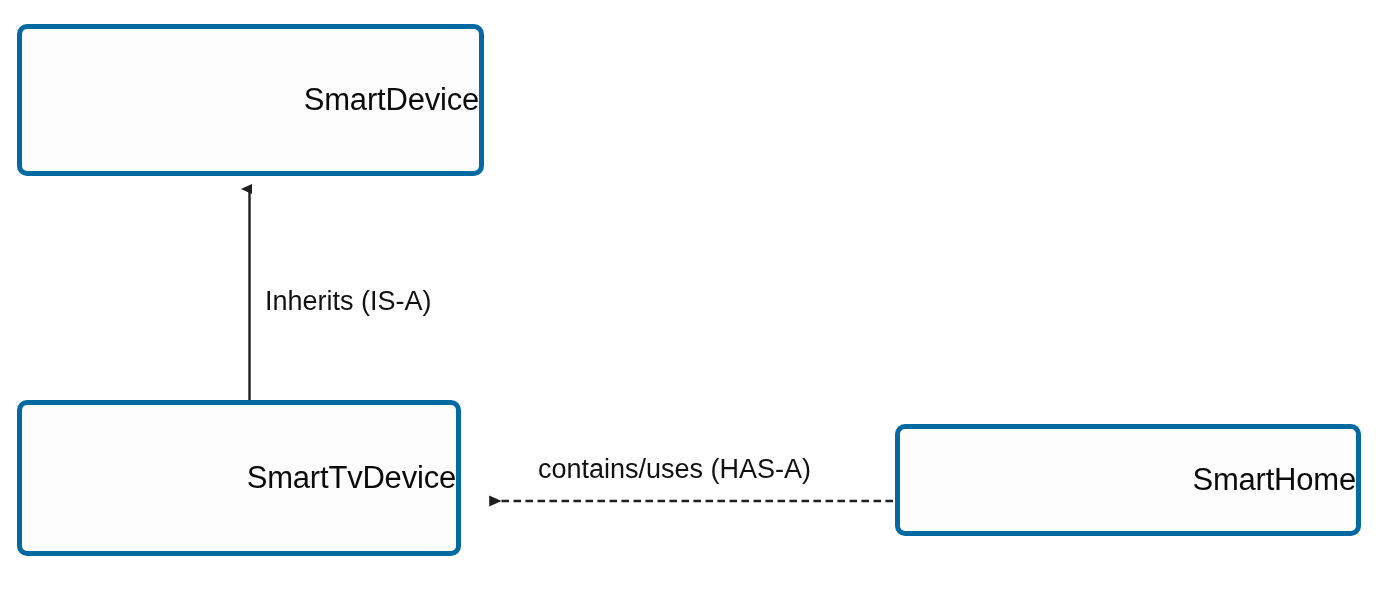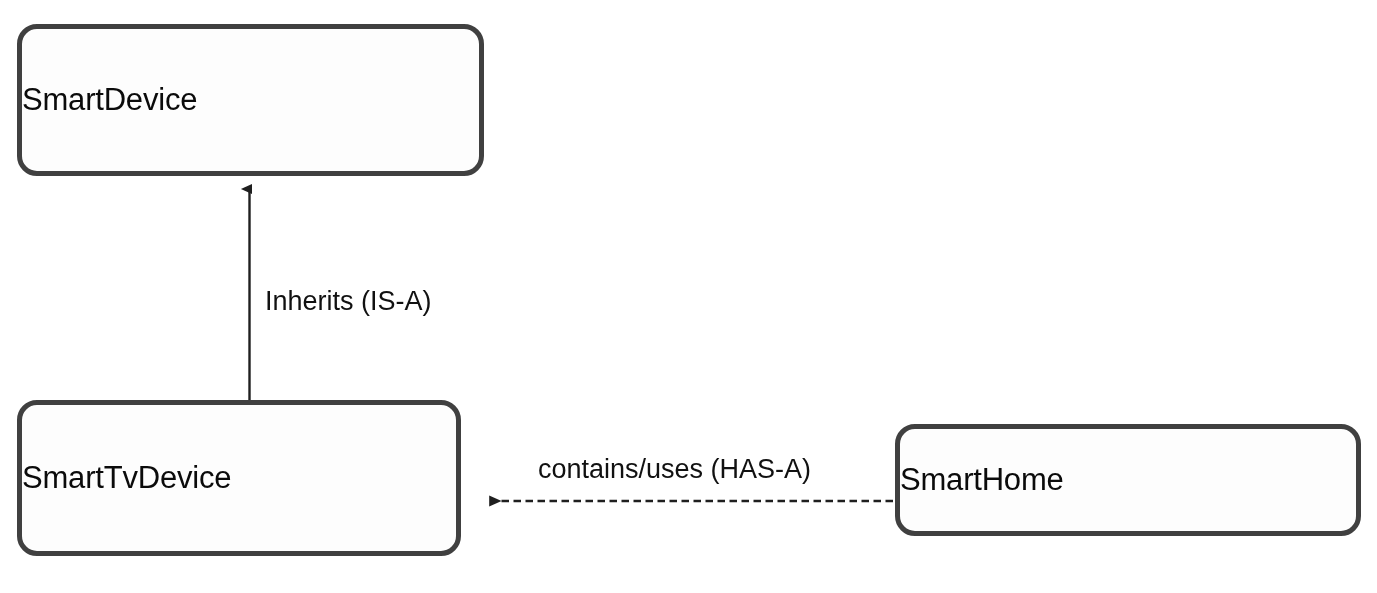--- a/index.html
+++ b/index.html
@@ -12,25 +12,25 @@
     width: 1377px;
     height: 593px;
     background: #ffffff;
     overflow: hidden;
     font-family: "Liberation Sans", sans-serif;
   }
   .node {
     position: absolute;
     box-sizing: border-box;
     background: #fdfdfd;
-    border: 5px solid #404040;
-    border-radius: 20px;
+    border: 5px solid #0369a1;
+    border-radius: 10px;
     display: flex;
     align-items: center;
-    justify-content: flex-start;
+    justify-content: flex-end;
   }
   .node-label {
     font-family: "Liberation Sans", sans-serif;
     font-size: 31px;
     font-weight: 400;
     color: #0b0b0b;
     letter-spacing: -0.2px;
     white-space: nowrap;
   }
   #node-smartdevice   { left: 17px;  top: 24px;  width: 467px; height: 152px; }

